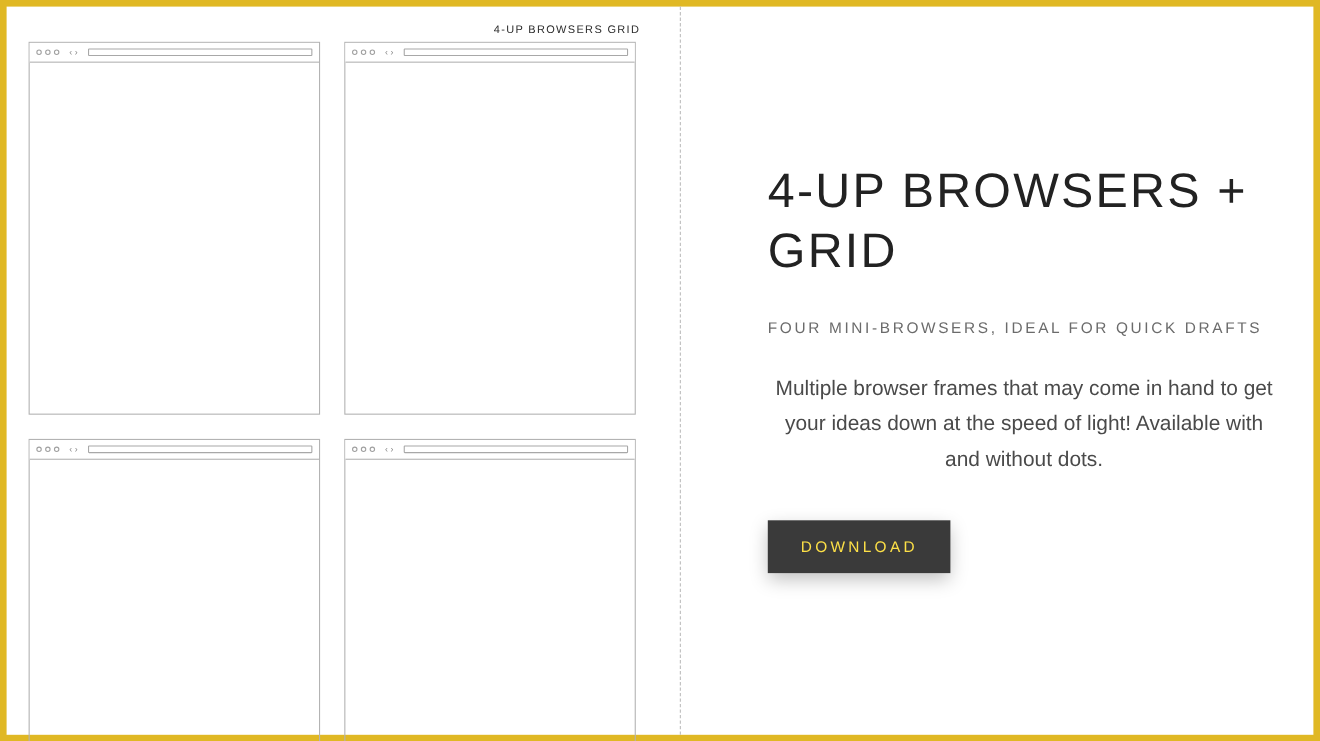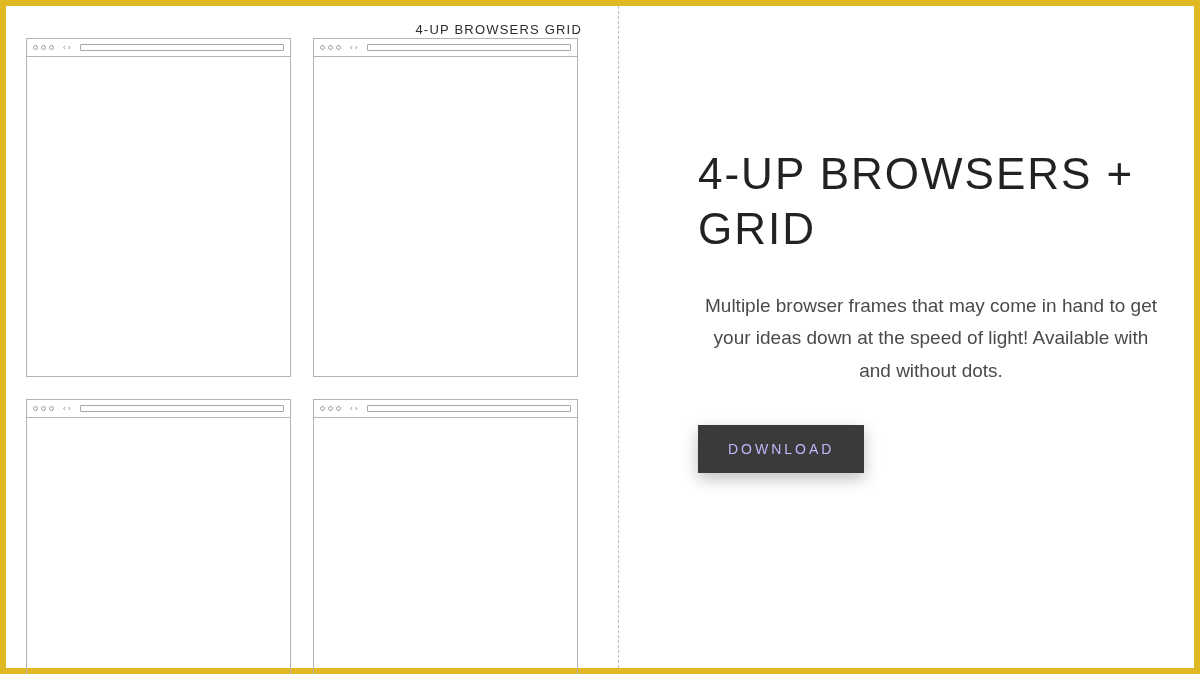--- a/index.html
+++ b/index.html
@@ -14,21 +14,21 @@
   
   .left {
     width: 600px;
     height: 100%;
     padding: 18px 20px 0 20px;
     position: relative;
   }
   .sheet-label {
     position: absolute;
     top: 16px; right: 24px;
-    font-size: 13px;
+    font-size: 10px;
     letter-spacing: 1.2px;
     color: #2c2c2c;
     font-weight: 500;
   }
   .grid4 {
     display: grid;
     grid-template-columns: 1fr 1fr;
     grid-template-rows: 1fr 1fr;
     gap: 22px 22px;
     width: 552px;
@@ -97,21 +97,21 @@
     font-size: 19px;
     line-height: 1.7;
     color: #4a4a4a;
     margin-bottom: 38px;
     max-width: 480px;
     text-align: center;
   }
   .btn {
     display: inline-block;
     background: #3a3a3a;
-    color: #c4b5fd;
+    color: #fde047;
     border: none;
     padding: 16px 30px;
     font-size: 14px;
     letter-spacing: 3px;
     font-weight: 500;
     cursor: pointer;
     box-shadow: 0 6px 16px rgba(0,0,0,0.25);
   }
 </style>
 </head>
@@ -168,17 +168,18 @@
           <div class="addressbar"></div>
         </div>
       </div>
     </div>
   </div>
 
   <div class="divider"></div>
 
   <div class="right">
     <h1 class="title">4-UP BROWSERS + GRID</h1>
+    <div class="subtitle">FOUR MINI-BROWSERS, IDEAL FOR QUICK DRAFTS</div>
     <p class="desc">Multiple browser frames that may come in hand to get your ideas down at the speed of light! Available with and without dots.</p>
     <button class="btn">DOWNLOAD</button>
   </div>
 
 </div>
 
 </body></html>

